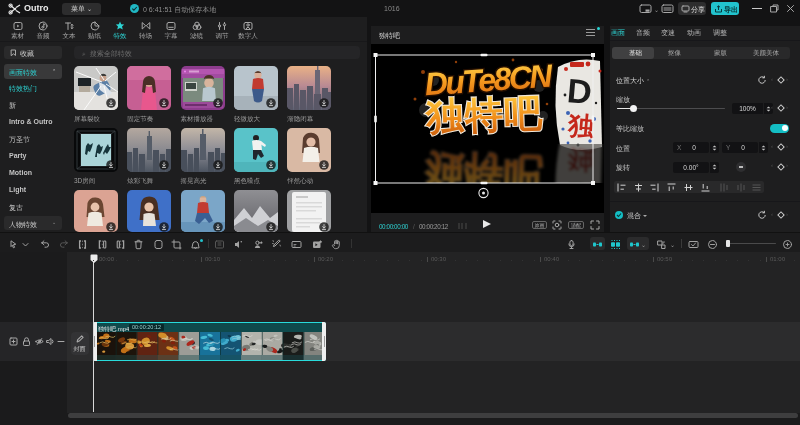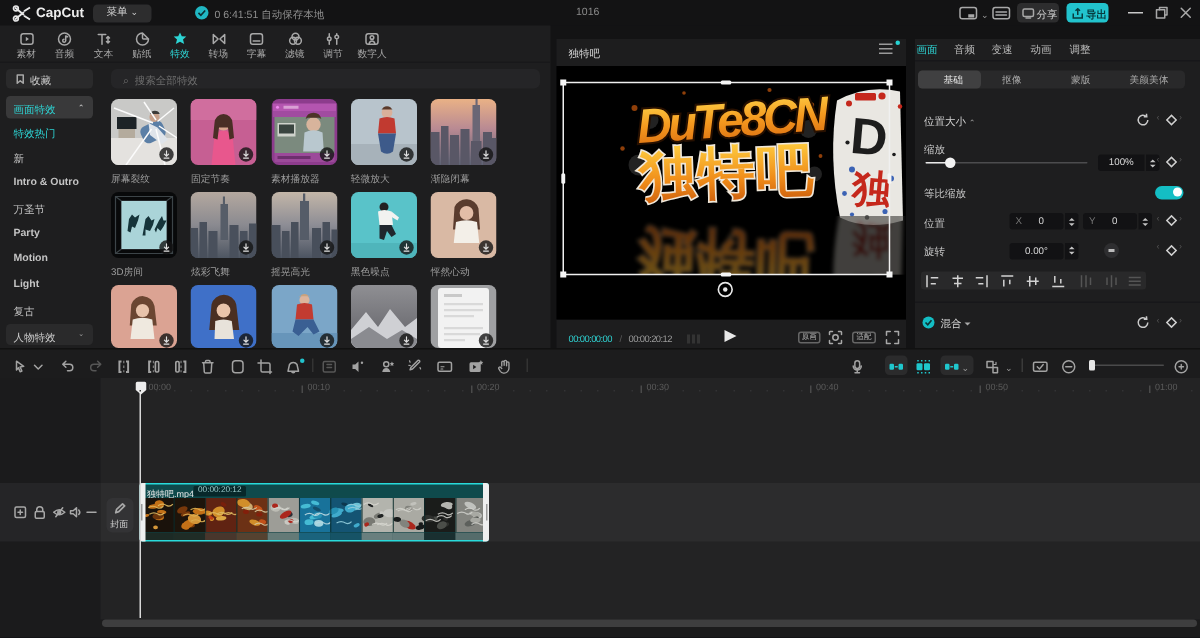--- a/index.html
+++ b/index.html
@@ -7,21 +7,21 @@
 .ic{fill:none;stroke:#a8a8a8;stroke-width:1;stroke-linecap:round;stroke-linejoin:round}
 </style></head><body>
 
 <div class="a" style="left:0;top:0;width:800px;height:17px;background:#131314"></div>
 
 <svg class="a" style="left:8px;top:3px" width="14" height="12" viewBox="0 0 14 12">
  <path d="M2 2 L8 7 M2 10 L8 5 M8 4.5 L12 2 M8 7.5 L12 10" stroke="#e8e8e8" stroke-width="1.3" fill="none"></path>
  <circle cx="2.6" cy="2.6" r="1.6" fill="none" stroke="#e8e8e8" stroke-width="1.1"></circle>
  <circle cx="2.6" cy="9.4" r="1.6" fill="none" stroke="#e8e8e8" stroke-width="1.1"></circle>
 </svg>
-<div class="a" style="left:24px;top:3px;font-size:9px;font-weight:bold;color:#ececec">CapCut</div>
+<div class="a" style="left:24px;top:3px;font-size:9px;font-weight:bold;color:#ececec">Outro</div>
 <div class="a" style="left:62px;top:2.5px;width:39px;height:12px;background:#2d2d2e;border-radius:3px;font-size:7px;color:#cfcfcf;text-align:center;line-height:12px">菜单 <span style="font-size:6px">⌄</span></div>
 <div class="a" style="left:130px;top:4px;width:9px;height:9px;border-radius:50%;background:#20b7c3"></div>
 <svg class="a" style="left:130px;top:4px" width="9" height="9" viewBox="0 0 9 9">
     <path d="M2.3 4.6 l1.6 1.6 L6.8 3" fill="none" stroke="#0c2f33" stroke-width="1.1"></path>
   </svg>
 <div class="a" style="left:143px;top:5px;font-size:7px;color:#8f8f8f">0 6:41:51 自动保存本地</div>
 <div class="a" style="left:384px;top:5px;font-size:7px;color:#8a8a8a">1016</div>
 
 <svg class="a" style="left:639px;top:4px" width="13" height="10" viewBox="0 0 13 10">
     <rect x="1" y="1" width="11" height="7.5" rx="1.5" class="ic"></rect>

